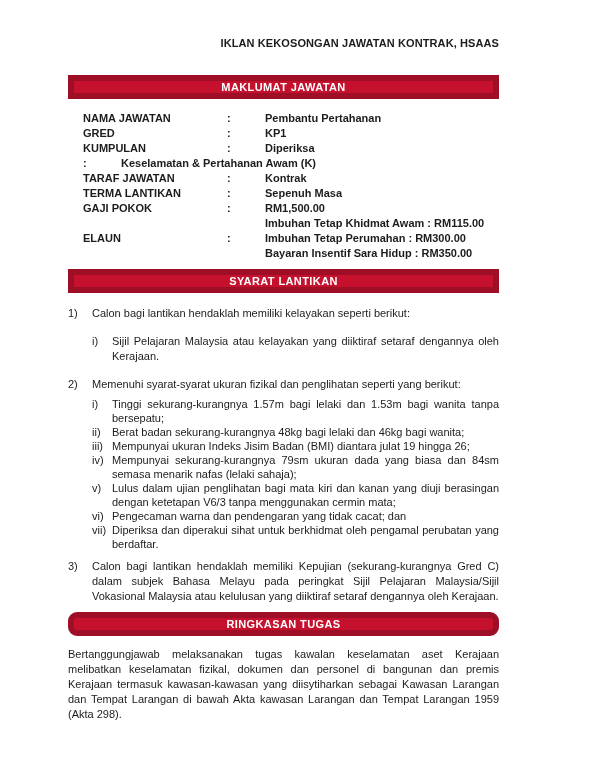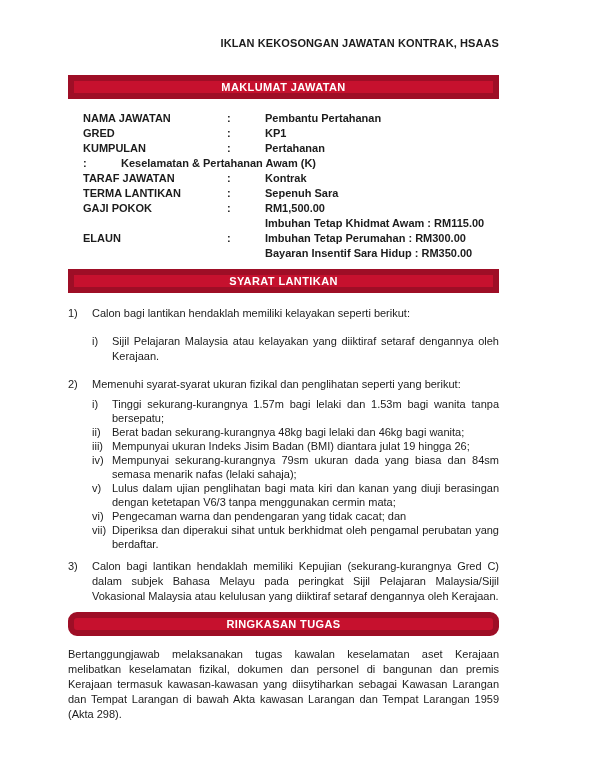--- a/index.html
+++ b/index.html
@@ -74,41 +74,41 @@
       <div class="f-label">GRED</div>
       <div class="f-colon">:</div>
       <div class="f-values">
           <div>KP1</div>
         </div>
     </div>
     <div class="field-row">
       <div class="f-label">KUMPULAN</div>
       <div class="f-colon">:</div>
       <div class="f-values">
-          <div>Pertahanan</div>
+          <div>Diperiksa</div>
         </div>
     </div>
     <div class="field-row">
       <div class="f-colon">:</div>
       <div class="f-values">
           <div>Keselamatan &amp; Pertahanan Awam (K)</div>
         </div>
     </div>
     <div class="field-row">
       <div class="f-label">TARAF JAWATAN</div>
       <div class="f-colon">:</div>
       <div class="f-values">
           <div>Kontrak</div>
         </div>
     </div>
     <div class="field-row">
       <div class="f-label">TERMA LANTIKAN</div>
       <div class="f-colon">:</div>
       <div class="f-values">
-          <div>Sepenuh Sara</div>
+          <div>Sepenuh Masa</div>
         </div>
     </div>
     <div class="field-row">
       <div class="f-label">GAJI POKOK</div>
       <div class="f-colon">:</div>
       <div class="f-values">
           <div>RM1,500.00</div>
         </div>
     </div>
     <div class="field-row">

